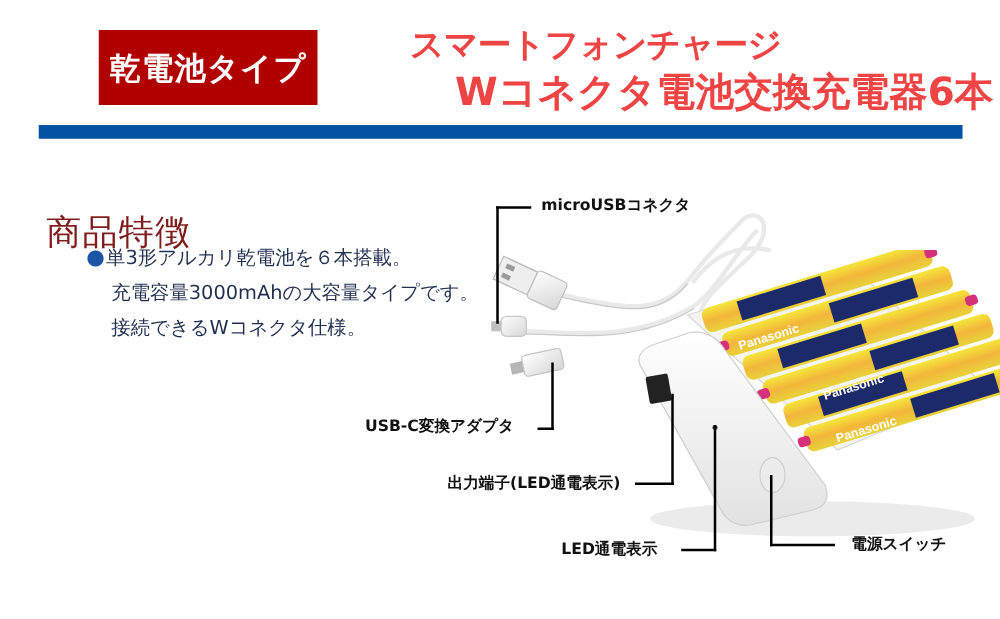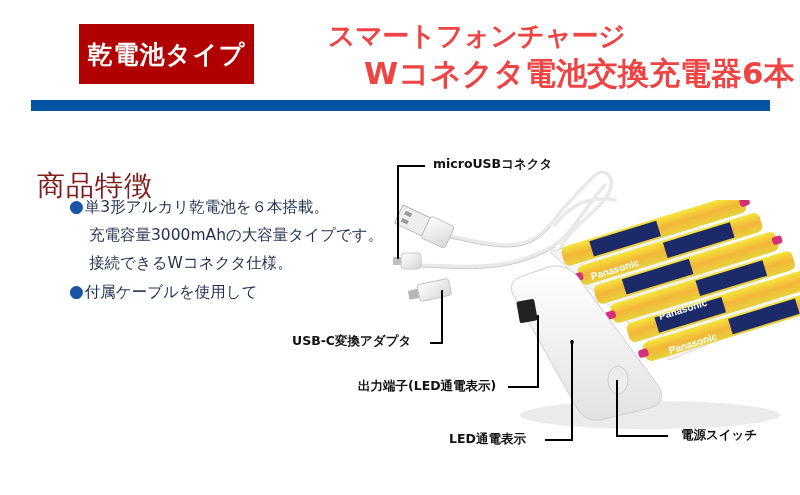--- a/index.html
+++ b/index.html
@@ -42,21 +42,20 @@
 </div>
 <div class="title l1">スマートフォンチャージ</div>
 <div class="title l2">Wコネクタ電池交換充電器6本</div>
 <div class="blue-bar"></div>
 
 <div class="section-heading">商品特徴</div>
 <ul class="features">
   <li><span class="bullet">●</span><span>単3形アルカリ乾電池を６本搭載。</span></li>
   <li class="cont">充電容量3000mAhの大容量タイプです。</li>
   <li class="cont">接続できるWコネクタ仕様。</li>
-  <li><span class="bullet">●</span><span>付属ケーブルを使用して</span></li>
 </ul>
 
 <svg class="cable-art" viewBox="0 0 240 160">
   <defs>
     <linearGradient id="plug" x1="0" y1="0" x2="1" y2="1">
       <stop offset="0" stop-color="#ffffff"></stop>
         <stop offset="1" stop-color="#d6d6d6"></stop>
     </linearGradient>
   </defs>
 

